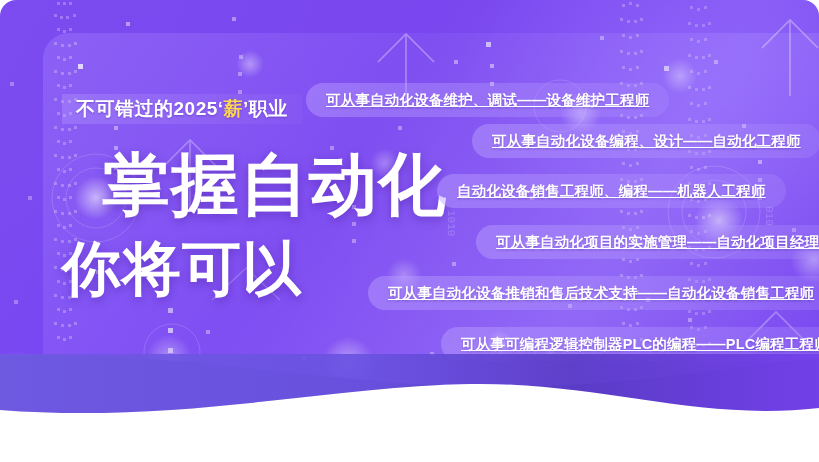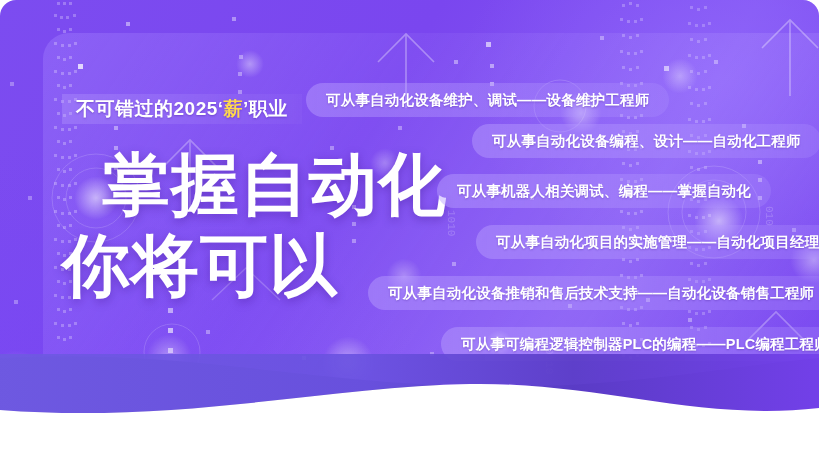--- a/index.html
+++ b/index.html
@@ -47,33 +47,34 @@
     white-space:nowrap;text-shadow:0 1px 2px rgba(60,20,140,.35);
   }
   .subtitle .hi{color:#ffd84d;}
 
   .headline{
     position:absolute;left:62px;top:152px;
     color:#ffffff;font-weight:700;line-height:.95;
     text-shadow:0 3px 10px rgba(55,15,130,.35);
   }
   .headline .l1{display:block;font-size:68px;letter-spacing:1px;margin-left:40px;}
-  .headline .l2{display:block;font-size:68px;letter-spacing:1px;margin-top:16px;}
+  .headline .l2{display:block;font-size:59px;letter-spacing:1px;margin-top:24px;}
 
   
   .pill{
     position:absolute;
     display:flex;align-items:center;justify-content:center;
     height:34px;border-radius:17px;
     padding:0 20px;
     box-sizing:border-box;
     background:linear-gradient(90deg,rgba(186,160,255,.46),rgba(176,148,255,.26));
     color:#ffffff;font-size:14.5px;font-weight:700;white-space:nowrap;
     text-shadow:0 1px 2px rgba(55,15,130,.30);
     letter-spacing:.2px;
+    text-decoration:underline;
   }
   .pill.p1{left:306px;top:83px;}
   .pill.p2{left:472px;top:124px;}
   .pill.p3{left:437px;top:174px;}
   .pill.p4{left:476px;top:225px;}
   .pill.p5{left:368px;top:276px;}
   .pill.p6{left:441px;top:327px;}
 
   
   .wave{position:absolute;left:0;bottom:0;width:819px;height:110px;}
@@ -462,21 +463,21 @@
     <span class="subtitle"><span>不可错过的2025</span><span>‘</span><span class="hi">薪</span><span>’</span><span>职业</span></span>
   </div>
 
   <div class="headline">
     <span class="l1">掌握自动化</span>
     <span class="l2">你将可以</span>
   </div>
 
   <div class="pill p1">可从事自动化设备维护、调试——设备维护工程师</div>
   <div class="pill p2">可从事自动化设备编程、设计——自动化工程师</div>
-  <div class="pill p3">可从事机器人相关调试、编程——掌握自动化</div>
+  <div class="pill p3">自动化设备销售工程师、编程——机器人工程师</div>
   <div class="pill p4">可从事自动化项目的实施管理——自动化项目经理</div>
   <div class="pill p5">可从事自动化设备推销和售后技术支持——自动化设备销售工程师</div>
   <div class="pill p6">可从事可编程逻辑控制器PLC的编程——PLC编程工程师</div>
 
   <svg class="wave" viewBox="0 0 819 110" preserveAspectRatio="none" xmlns="http://www.w3.org/2000/svg">
     <defs>
       <linearGradient id="waveTop" x1="0" y1="0" x2="1" y2="0">
         <stop offset="0%" stop-color="#6f5ae2"></stop>
         <stop offset="45%" stop-color="#6a52e0"></stop>
         <stop offset="70%" stop-color="#5a3cc6"></stop>

